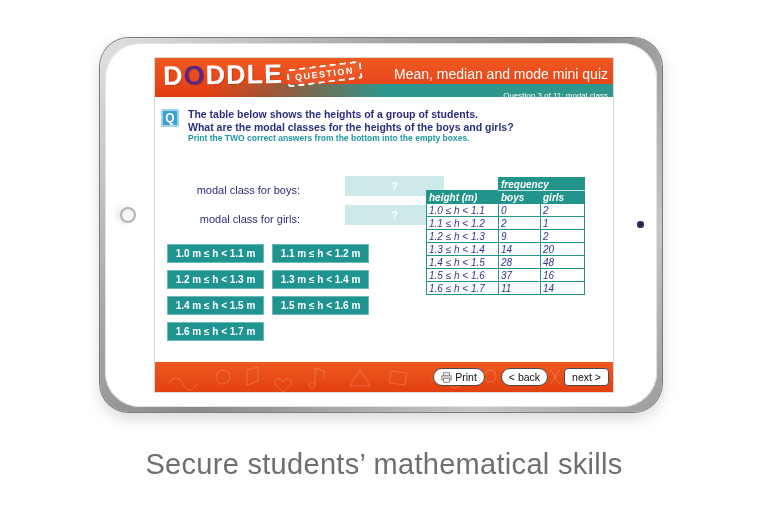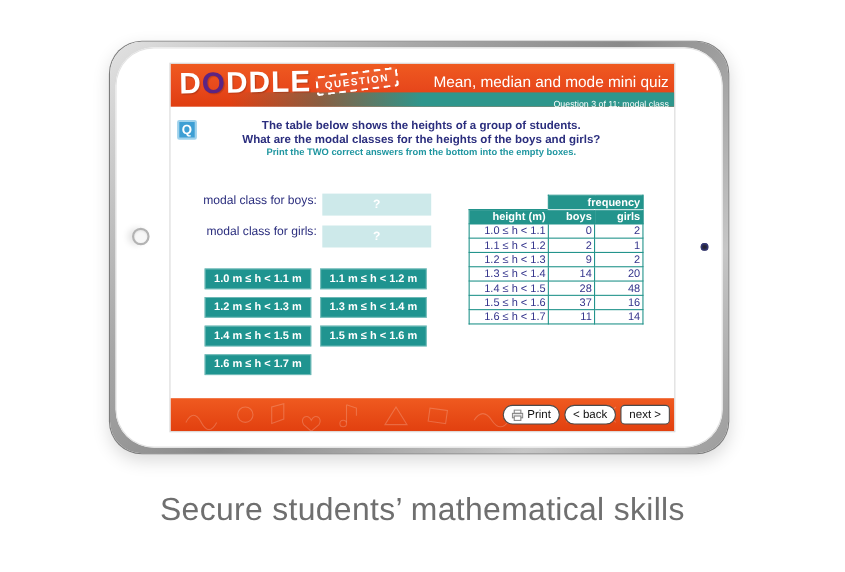--- a/index.html
+++ b/index.html
@@ -40,55 +40,55 @@
   .teal-strip { position:absolute; left:0; bottom:0; width:458px; height:13px;
     background:linear-gradient(100deg,rgba(232,73,28,0) 12%,rgba(90,110,90,.65) 30%,#2e968c 50%);
     text-align:right; z-index:1; }
   .teal-strip span { display:inline-block; margin-right:5px; font-size:8px;
     line-height:13px; color:#ffffff; }
 
   
   .q-icon { position:absolute; left:6px; top:51px; width:18px; height:18px;
     background:#3e9fd4; border:2px solid #9fd2ec; border-radius:2px;
     color:#ffffff; font-weight:bold; font-size:12px; text-align:center; line-height:15px; }
-  .q-text { position:absolute; left:18px; top:50px; width:420px;text-align:center; }
+  .q-text { position:absolute; left:33px; top:50px; width:420px; }
   .q-line { font-size:10.5px; font-weight:bold; color:#2b2e7e; line-height:12.5px; }
   .q-hint { font-size:8.5px; font-weight:bold; color:#1f96a0; line-height:11px; }
 
   
-  .dz-row { position:absolute; left:0; height:20px; display:flex; align-items:flex-start; }
+  .dz-row { position:absolute; left:12px; height:20px; display:flex; align-items:flex-end;gap:40px; }
   .dz-row.boys  { top:118px; }
   .dz-row.girls { top:147px; }
   .dz-label { width:138px; text-align:right; font-size:11px; color:#2b2e7e; padding-right:5px; }
   .dz-box { width:99px; height:20px; background:#cde9ea; color:#ffffff;
     font-size:11px; font-weight:bold; text-align:center; line-height:20px; cursor:pointer; }
 
   
-  .answers { position:absolute; left:31px; top:186px; width:210px;
+  .answers { position:absolute; left:12px; top:186px; width:210px;
     display:grid; grid-template-columns:97px 97px; gap:7px 8px; }
   .chip { height:19px; background:#1f9490; color:#ffffff; font-size:10px; font-weight:bold;
     text-align:center; line-height:19px; box-shadow:inset 0 0 0 1px rgba(255,255,255,.35);
     cursor:grab; white-space:nowrap; }
 
   
   .freq-table { position:absolute; left:271px; top:119px; border-collapse:collapse; }
   .freq-table th, .freq-table td { border:1.6px solid #23948c; font-size:10px;
-    text-align:right; height:13px; padding:0 2px; }
+    text-align:left; height:13px; padding:0 2px;font-style:italic; }
   .freq-table th { background:#23948c; color:#ffffff; font-weight:bold; }
   .freq-table th.corner { background:transparent; border:none; }
   .freq-table th.inner-sep { border-left:1.6px solid rgba(255,255,255,.75); }
   .freq-table th.freq-span { border-bottom:1.6px solid rgba(255,255,255,.75); }
   .freq-table td { background:#ffffff; color:#34348c; }
   .col-height { width:72px; } .col-boys { width:42px; } .col-girls { width:44px; }
 
   
   .bottom-bar { position:absolute; left:0; top:304px; width:458px; height:30px;
     background:linear-gradient(180deg,#ef5a20,#e2400f); }
   .doodles { position:absolute; left:0; top:0; }
-  .bar-buttons { position:absolute; right:4px; top:6px; display:flex; gap:4px; }
+  .bar-buttons { position:absolute; right:4px; top:6px; display:flex; gap:16px; }
   .bar-btn { height:18px; background:#ffffff; border:1.5px solid #4a4a4a;
     border-radius:9px; font-size:10.5px; color:#111; line-height:15px;
     padding:0 7px; display:flex; align-items:center; gap:3px; cursor:pointer;
     font-family:"Liberation Sans", sans-serif; }
   .bar-btn.square { border-radius:4px; }
   .printer-icon { display:inline-block; }
 
   
   .caption { position:absolute; left:0; top:448px; width:768px; text-align:center;
     font-size:29px; color:#6f6f6f; letter-spacing:.3px; }

